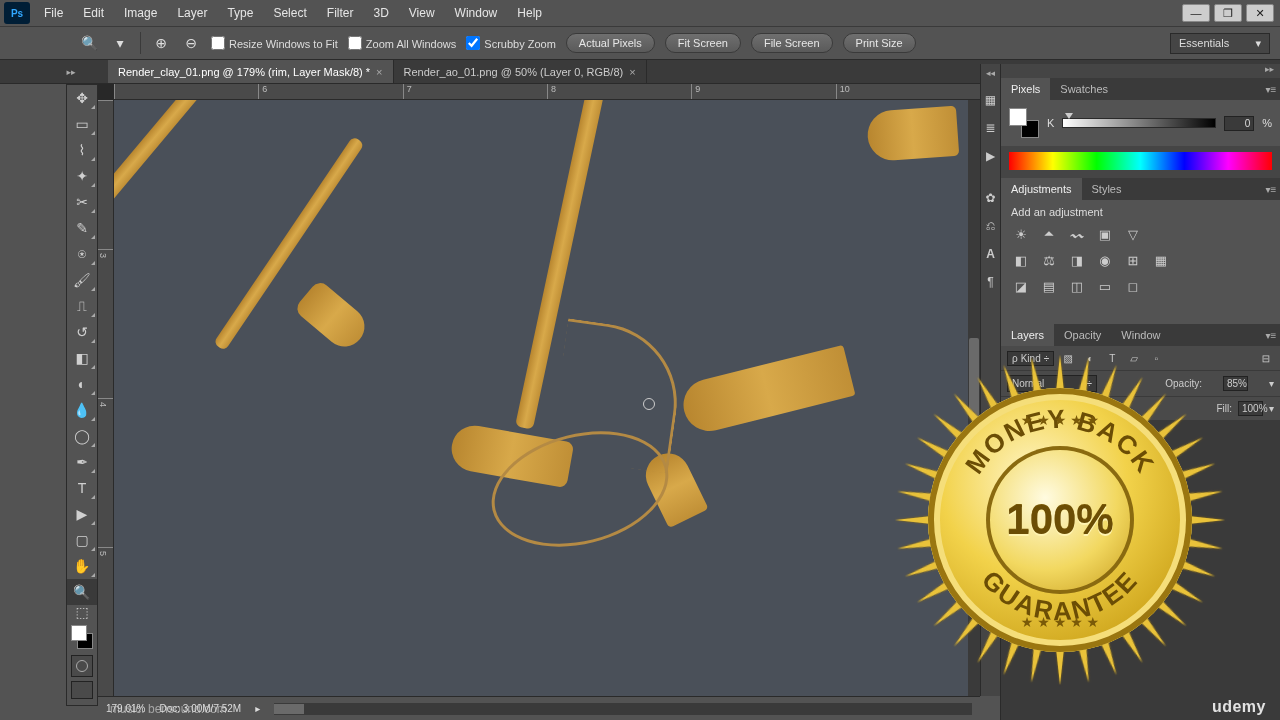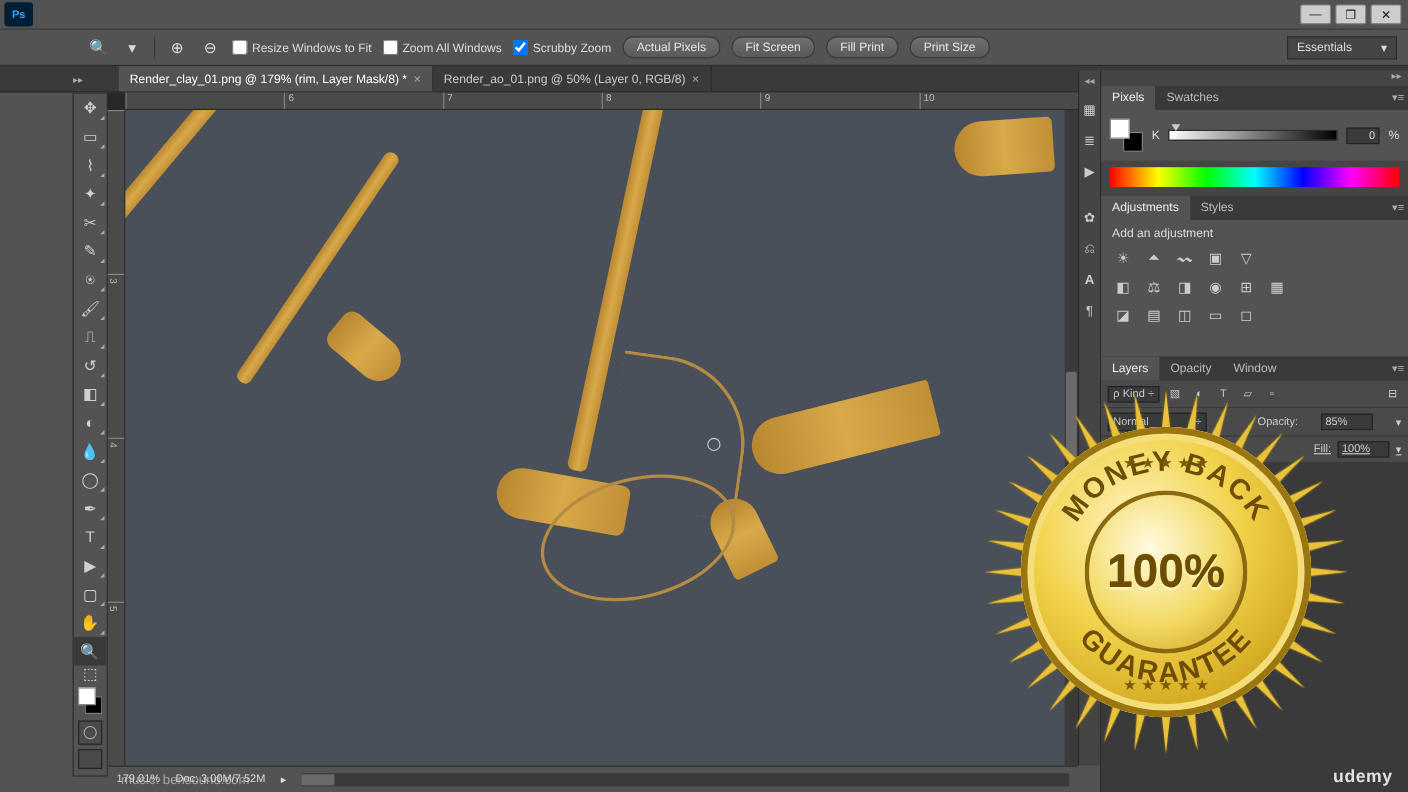--- a/index.html
+++ b/index.html
@@ -84,22 +84,22 @@
 .adj-label { font-size:11px; color:#ddd; margin-bottom:6px; display:block;}
 .adj-row { display:flex; gap:8px; margin-bottom:6px;}
 .adj-ic { width:20px; height:20px; display:flex; align-items:center; justify-content:center; color:#ccc; font-size:13px;}
 
 
 .layers-opts { display:flex; align-items:center; gap:6px; padding:4px 6px; background:#4a4a4a; font-size:10px; color:#ccc;}
 .kind-sel{ display:flex; align-items:center; gap:3px; padding:1px 4px; background:#3a3a3a; border:1px solid #222;}
 .fil-ic{width:16px;height:16px;display:flex;align-items:center;justify-content:center;color:#ccc;font-size:10px;}
 .layers-row2 { display:flex; align-items:center; gap:21px; padding:4px 6px; background:#4a4a4a; font-size:10px; color:#ccc; border-top:1px solid #3a3a3a;}
 .blend-sel{ flex:0 0 90px; padding:2px 4px; background:#3a3a3a; border:1px solid #222; display:flex; justify-content:space-between;}
-.pct-box{ width:47px; padding:1px 3px; background:#3a3a3a; border:1px solid #222; text-align:left;}
-.layers-row3 { display:flex; align-items:center; gap:6px; padding:4px 6px; background:#4a4a4a; font-size:10px; color:#ccc; border-top:1px solid #3a3a3a;text-decoration:underline;}
+.pct-box{ width:25px; padding:1px 3px; background:#3a3a3a; border:1px solid #222; text-align:center;}
+.layers-row3 { display:flex; align-items:center; gap:6px; padding:4px 6px; background:#4a4a4a; font-size:10px; color:#ccc; border-top:1px solid #3a3a3a;}
 .lock-ic{width:14px;height:14px;display:flex;align-items:center;justify-content:center;}
 .layers-list{ flex:1; background:#3a3a3a;}
 
 
 .status-bar { position: absolute; left: 98px; right: 300px; bottom: 0; height: 24px; background: #535353; border-top: 1px solid #2a2a2a; display: flex; align-items: center; font-size: 10px; color: #ddd; padding: 0 8px; gap: 14px; }
 .status-bar .scroll-h{ flex:1; height:12px; background:#3a3a3a; position:relative;}
 .status-bar .scroll-h .th{position:absolute; left:0; width:30px; top:1px; bottom:1px; background:#6a6a6a;}
 
 
 .seal { position: absolute; right: 60px; bottom: 40px; width: 320px; height: 320px; }
@@ -113,20 +113,33 @@
 
 .udemy-logo{ position:absolute; right:14px; bottom:4px; font-size:16px; font-weight:bold; color: rgba(255,255,255,0.85); letter-spacing:0.5px;}
 .music-credit{position:absolute; left:110px; bottom:4px; font-size:12px; color: rgba(220,220,220,0.6);}
 svg text { font-family: Arial, sans-serif; }
 </style>
 </head>
 <body>
 
 <div class="titlebar">
   <div class="ps-icon">Ps</div>
+  <div class="menubar">
+    <div class="menu-item">File</div>
+    <div class="menu-item">Edit</div>
+    <div class="menu-item">Image</div>
+    <div class="menu-item">Layer</div>
+    <div class="menu-item">Type</div>
+    <div class="menu-item">Select</div>
+    <div class="menu-item">Filter</div>
+    <div class="menu-item">3D</div>
+    <div class="menu-item">View</div>
+    <div class="menu-item">Window</div>
+    <div class="menu-item">Help</div>
+  </div>
   <div class="win-controls">
     <div class="win-btn">—</div>
     <div class="win-btn">❐</div>
     <div class="win-btn">✕</div>
   </div>
 </div>
 
 <div class="options-bar">
   <div class="opt-icon">🔍</div>
   <div class="opt-icon">▾</div>
@@ -140,21 +153,21 @@
   <label class="opt-check">
       <input type="checkbox" style="">
       <span>Zoom All Windows</span>
     </label>
   <label class="opt-check">
       <input type="checkbox" checked="" style="">
       <span>Scrubby Zoom</span>
     </label>
   <button class="opt-btn">Actual Pixels</button>
   <button class="opt-btn">Fit Screen</button>
-  <button class="opt-btn">Fill Print</button>
+  <button class="opt-btn">File Screen</button>
   <button class="opt-btn">Print Size</button>
   <div class="workspace-sel">
       <span>Essentials</span>
       <span>▾</span>
     </div>
 </div>
 
 <div class="doc-tabs">
   <div class="collapse-strip">▸▸</div>
   <div class="doc-tab active">

